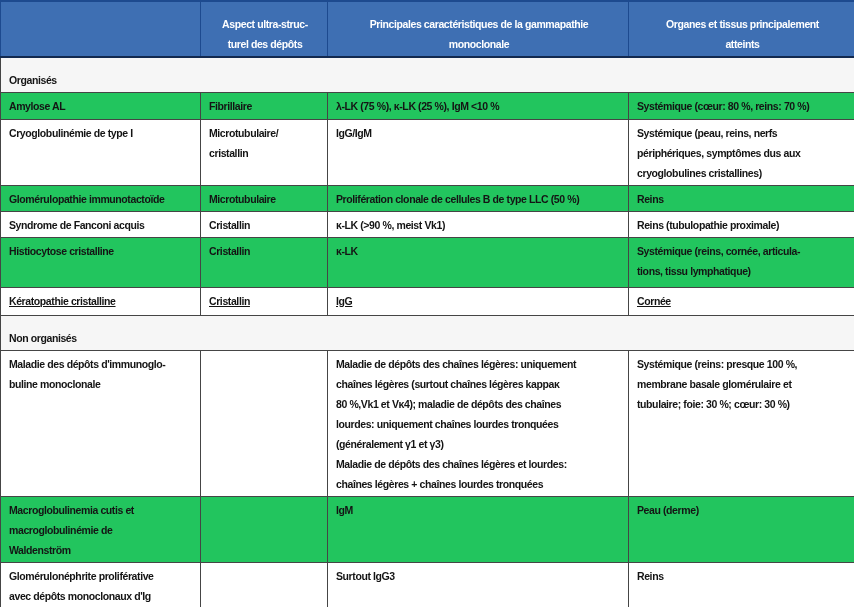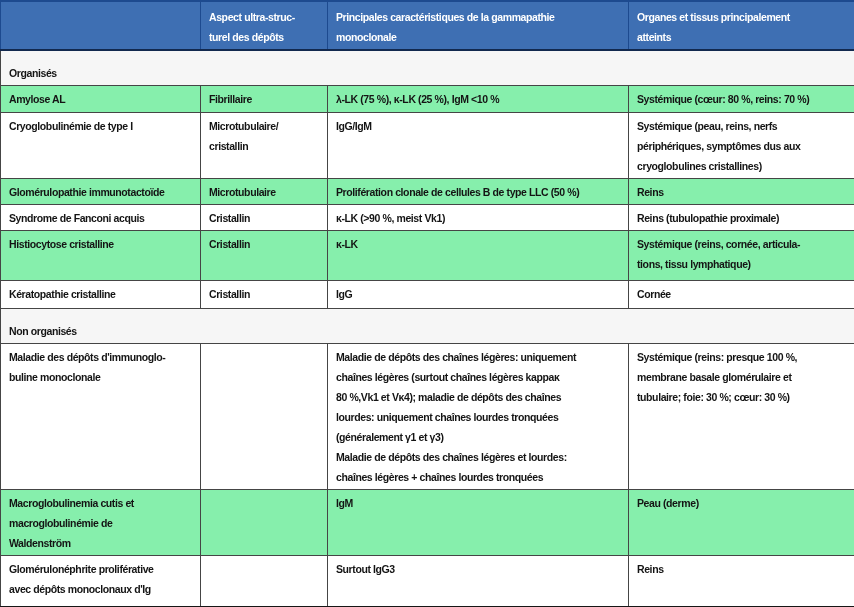--- a/index.html
+++ b/index.html
@@ -30,29 +30,30 @@
     box-sizing: border-box;
     border: 1px solid #454545;
   }
 
   thead th {
     background: #3e6fb3;
     color: #ffffff;
     border: 1px solid #1d4a8f;
     border-top: 2px solid #1d4a8f;
     border-bottom: 2px solid #12294f;
-    padding-top: 5px;
+    padding-top: 12px;
+    text-align: center;
   }
 
   tr.section td {
     background: #f6f6f6;
     color: #141414;
     padding-top: 12px;
   }
-  tr.gray td { background: #86efac; }
+  tr.gray td { background: #22c55e; }
   tr.white td { background: #ffffff; }
 
   tr.cutoff td {
     background: #e4e4e4;
     border: 1px solid #ffffff;
     border-top: 3px solid #161616;
     padding: 0;
   }
 </style>
 </head>
@@ -114,21 +115,21 @@
       </tr>
 
       <tr class="gray" style="height:50px;">
         <td>Histiocytose cristalline</td>
         <td>Cristallin</td>
         <td>κ-LK</td>
         <td>Systémique (reins, cornée, articula-
 tions, tissu lymphatique)</td>
       </tr>
 
-      <tr class="white" style="height:28px;">
+      <tr class="white" style="height:28px;text-decoration:underline;">
         <td>Kératopathie cristalline</td>
         <td>Cristallin</td>
         <td>IgG</td>
         <td>Cornée</td>
       </tr>
 
       <tr class="section" style="height:26px;">
         <td colspan="4">Non organisés</td>
       </tr>
 

